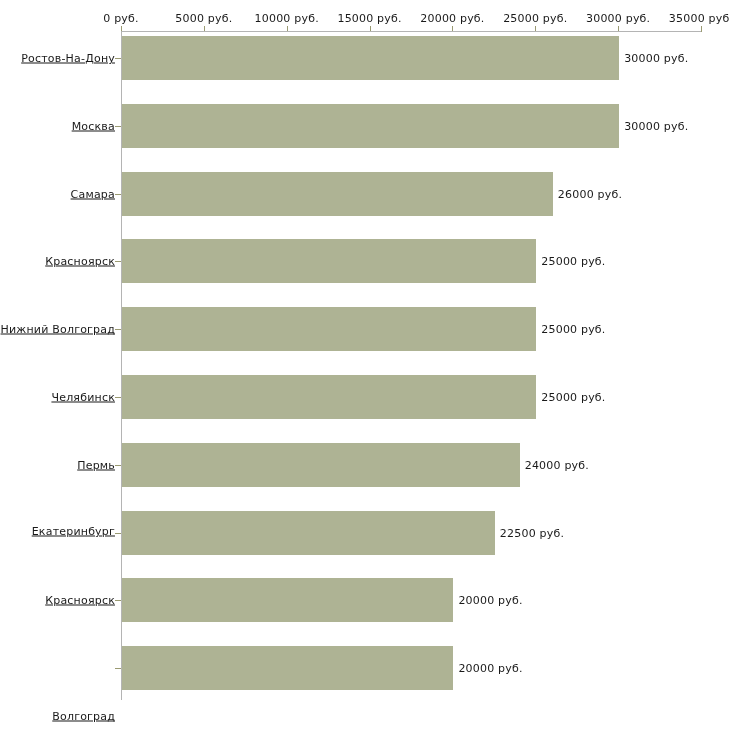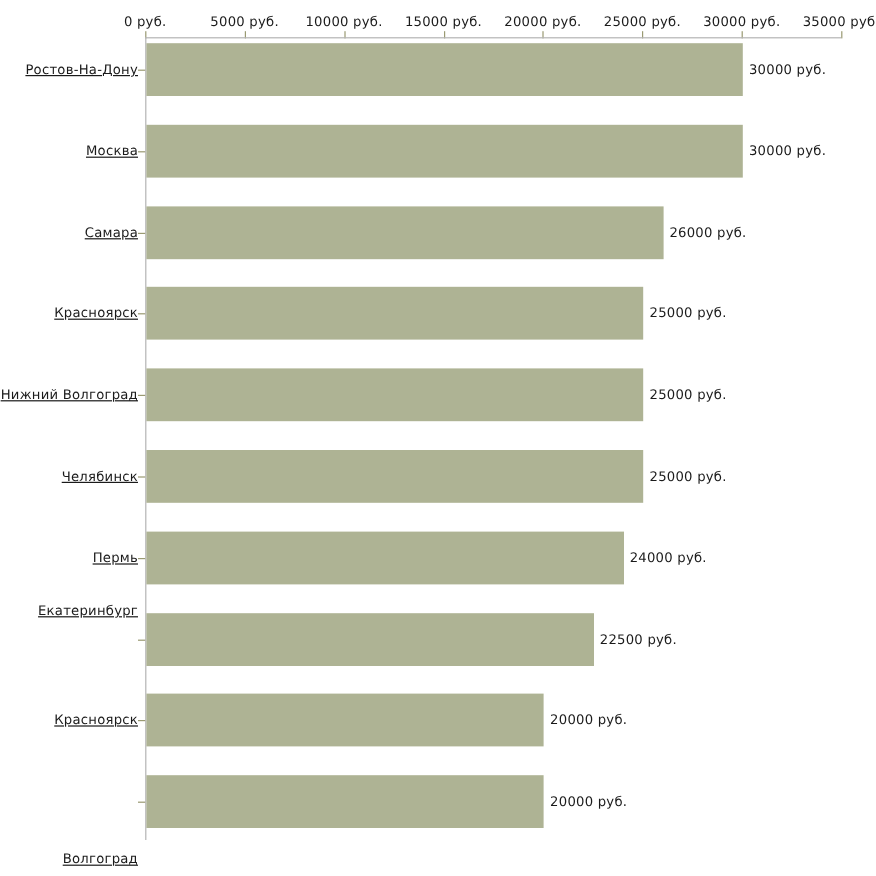--- a/index.html
+++ b/index.html
@@ -135,21 +135,21 @@
       <div class="ytick-label" style="top: 193.6px; text-align: center;">Самара</div>
       <div class="ytick-mark" style="top: 261px;"></div>
       <div class="ytick-label" style="top: 261.4px;">Красноярск</div>
       <div class="ytick-mark" style="top: 329px;"></div>
       <div class="ytick-label" style="top: 329.2px;">Нижний Волгоград</div>
       <div class="ytick-mark" style="top: 397px;"></div>
       <div class="ytick-label" style="top: 397px;">Челябинск</div>
       <div class="ytick-mark" style="top: 465px;"></div>
       <div class="ytick-label" style="top: 464.8px;">Пермь</div>
       <div class="ytick-mark" style="top: 533px;"></div>
-      <div class="ytick-label" style="top: 509px; padding-left: 23px;">Екатеринбург</div>
+      <div class="ytick-label" style="top: 531px; padding-left: 23px;">Екатеринбург</div>
       <div class="ytick-mark" style="top: 600px;"></div>
       <div class="ytick-label" style="top: 600.4px;">Красноярск</div>
       <div class="ytick-mark" style="top: 668px;"></div>
       <div class="ytick-label" style="top: 668.2px; margin-top: 48px;">Волгоград</div>
     </div>
 
   <div id="bars-layer">
       <div class="bar" style="top: 36px; height: 44px; width: 497.143px; background: rgb(174, 179, 148);"></div>
       <div class="bar-value" style="left: 624.143px; top: 58px;">30000 руб.</div>
       <div class="bar" style="top: 103.8px; height: 44px; width: 497.143px; background: rgb(174, 179, 148);"></div>

